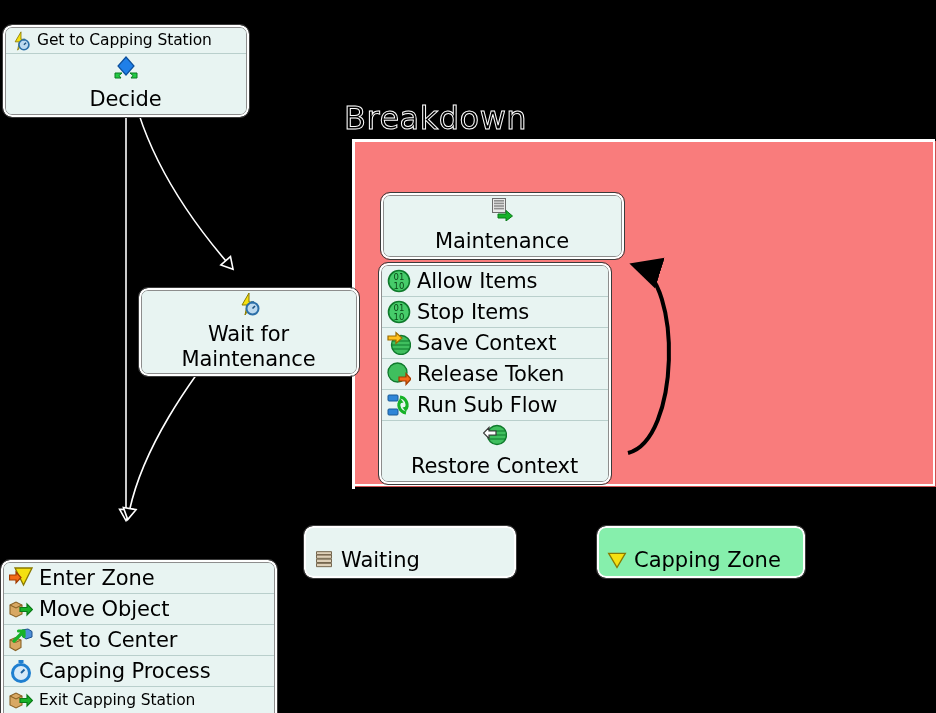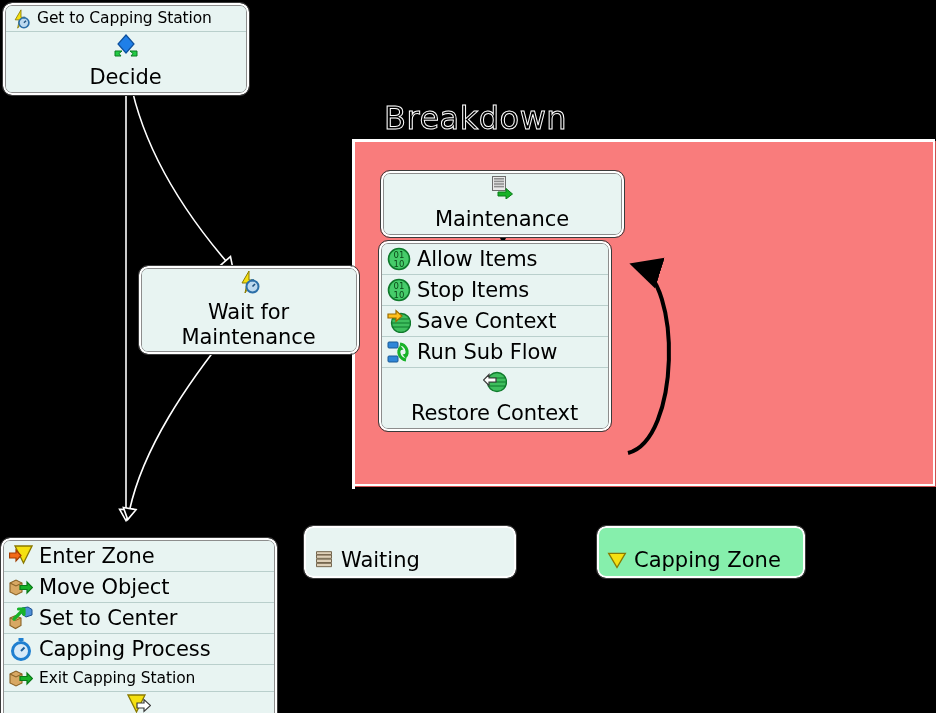--- a/index.html
+++ b/index.html
@@ -32,20 +32,21 @@
   
   .node {
     position: absolute;
     z-index: 5;
     background: #e8f4f2;
     border: 2px solid #ffffff;
     outline: 1px solid #3a3a3a;
     border-radius: 9px;
     overflow: hidden;
     box-shadow: 0 0 0 0 rgba(0,0,0,0);
+    margin-top: 22px;
   }
   .node-inner {
     border: 1px solid #8d8d8d;
     border-radius: 7px;
     overflow: hidden;
     background: #e8f4f2;
   }
 
   .row {
     display: flex;
@@ -90,21 +91,20 @@
   #breakdown-title {
     position: absolute;
     left: 344px;
     top: 99px;
     font-size: 32px;
     line-height: 38px;
     font-weight: 400;
     color: transparent;
     -webkit-text-stroke: 1px #ffffff;
     letter-spacing: 0.5px;
-    margin-left: 40px;
   }
   #breakdown-panel {
     position: absolute;
     left: 354px;
     top: 141px;
     width: 582px;
     height: 346px;
     background: #f97c7c;
     border: 1px solid #cf4f4f;
     box-shadow: -2px -2px 0 0 #ffffff inset;
@@ -275,20 +275,29 @@
               <line x1="6" y1="10" x2="22" y2="10"></line>
               <line x1="5" y1="14" x2="23" y2="14"></line>
               <line x1="6" y1="18" x2="22" y2="18"></line>
             </g>
             <path d="M1 5 L9 5 L9 1.5 L15 7 L9 12.5 L9 9 L1 9 Z" fill="#ffc01e" stroke="#9a6b00" stroke-width="1.2"></path>
           </svg>
         </span>
         <span class="row-label">Save Context</span>
       </div>
 
+      <div class="row">
+        <span class="ico">
+          <svg viewBox="0 0 24 24">
+            <circle cx="10.5" cy="10.5" r="9.5" fill="#3fbf5e" stroke="#0f7a2c" stroke-width="1.3"></circle>
+            <path d="M12 15 L19 15 L19 11.5 L24 17 L19 22.5 L19 19 L12 19 Z" fill="#f26a18" stroke="#a33c00" stroke-width="1.2"></path>
+          </svg>
+        </span>
+        <span class="row-label">Release Token</span>
+      </div>
 
       <div class="row">
         <span class="ico">
           <svg viewBox="0 0 24 24">
             <rect x="1" y="2" width="10" height="6" rx="1" fill="#2f86d8" stroke="#1a5a96" stroke-width="1"></rect>
             <rect x="1" y="16" width="10" height="6" rx="1" fill="#2f86d8" stroke="#1a5a96" stroke-width="1"></rect>
             <path d="M13 4 A8 8 0 0 1 19 16" fill="none" stroke="#17b228" stroke-width="3"></path>
             <path d="M21.5 13 L19 19 L15.5 14.5 Z" fill="#17b228"></path>
             <path d="M19 20 A8 8 0 0 1 13 8" fill="none" stroke="#17b228" stroke-width="3"></path>
             <path d="M10.5 11 L13 5 L16.5 9.5 Z" fill="#17b228"></path>

